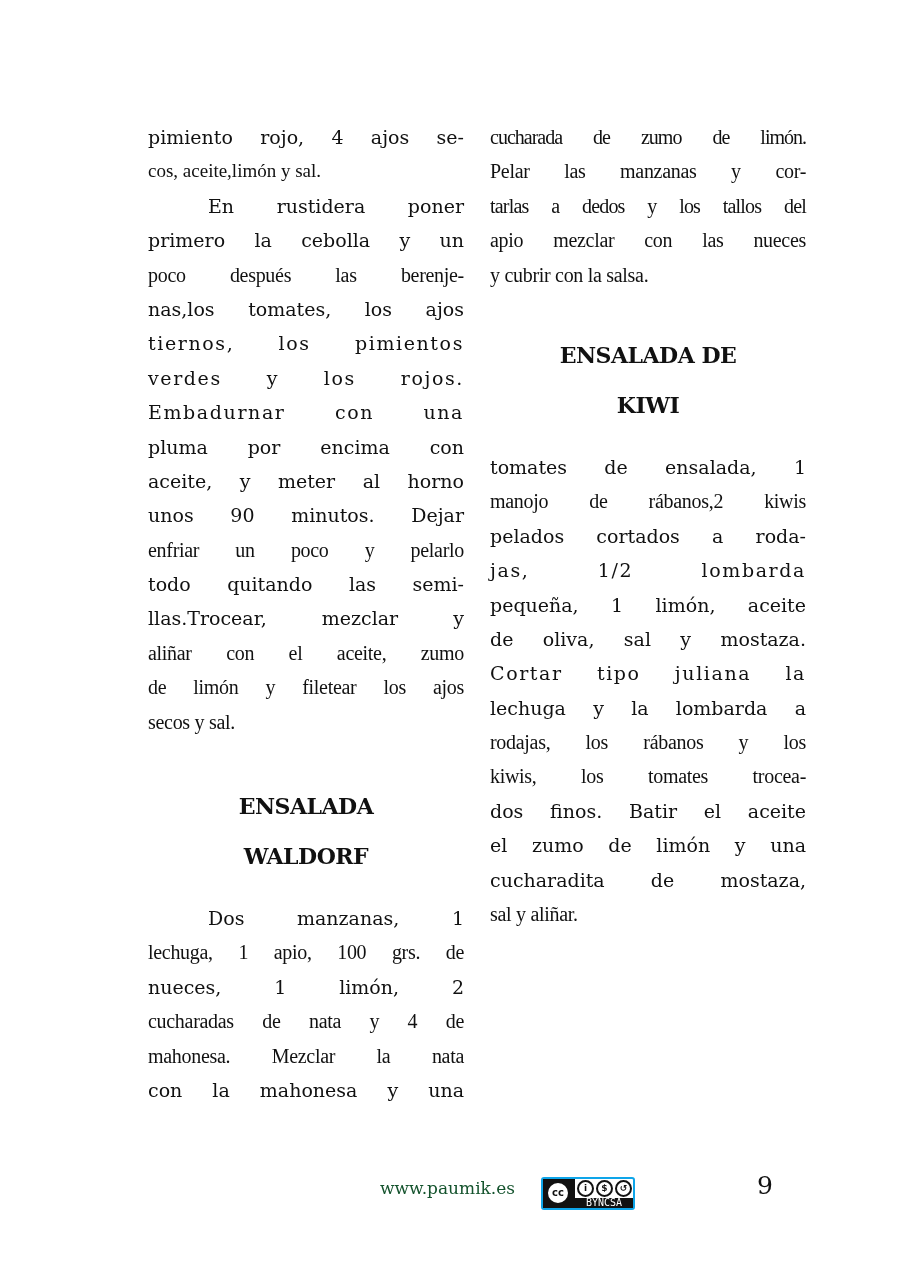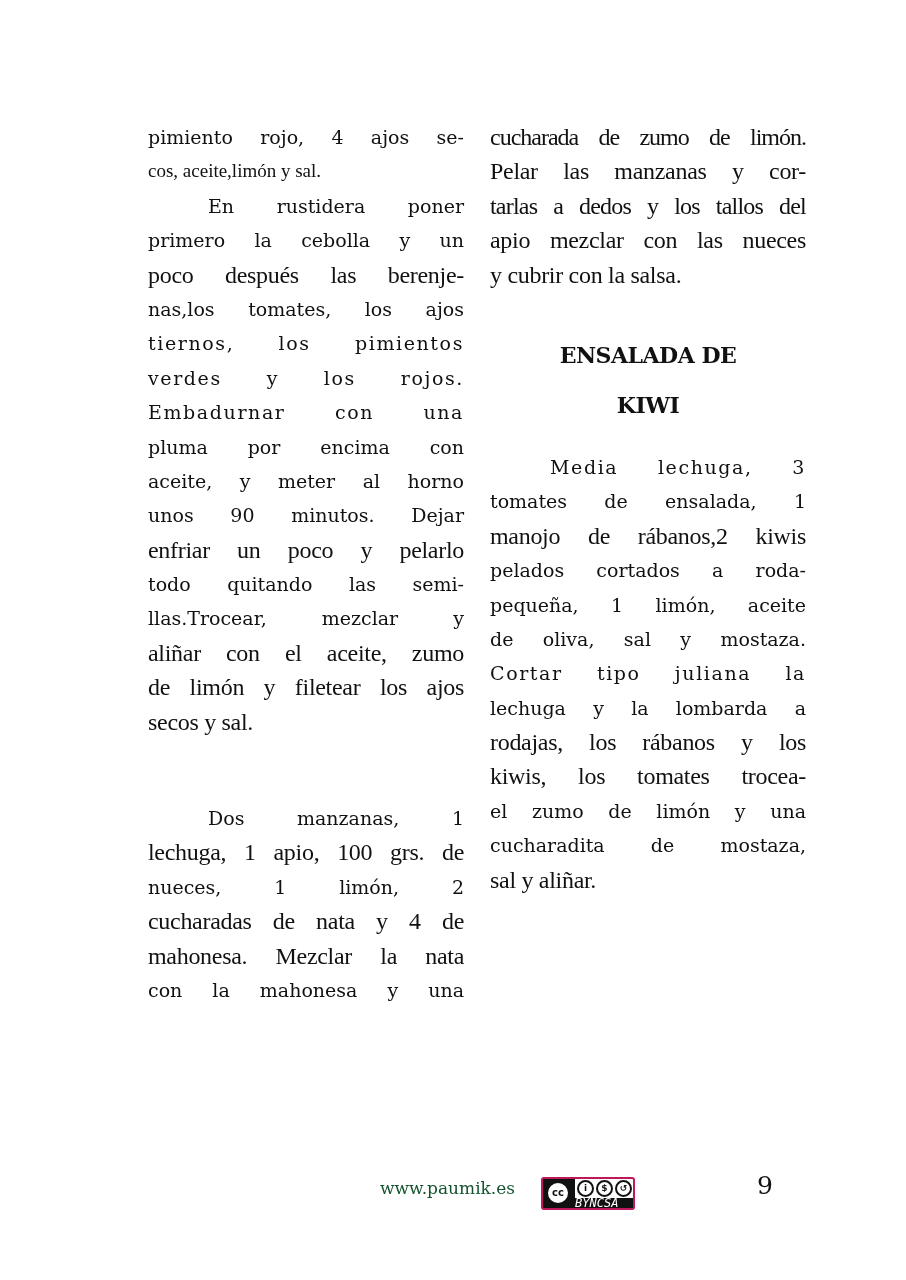--- a/index.html
+++ b/index.html
@@ -5,40 +5,40 @@
   html, body { margin:0; padding:0; background:#ffffff; }
   body { width:906px; height:1280px; position:relative; overflow:hidden;
          font-family:"DejaVu Serif", serif; color:#111; }
   .col { position:absolute; top:120px; width:316px; }
   .col.left { left:148px; }
   .col.right { left:490px; }
   .line { height:34.4px; line-height:34.4px; font-size:19px;
           text-align:justify; text-align-last:justify; white-space:nowrap; overflow:visible; }
   .line.last { text-align-last:left;font-family:Liberation Serif, serif; }
   .line.indent { padding-left:60px; }
-  .line.cond { font-family:"Liberation Serif", serif; font-size:24px; letter-spacing:-0.3px; }
+  .line.cond { font-family:"Liberation Serif", serif; font-size:20px; letter-spacing:-0.3px; }
   .line.wide { letter-spacing:1.6px; }
   .heading { font-family:"DejaVu Serif", serif; font-weight:bold; font-size:22px;
              text-align:center; line-height:50px; letter-spacing:-0.5px; }
   .footer-url { position:absolute; left:380px; top:1178px; font-family:"DejaVu Serif", serif;
                 font-size:17px; color:#14532d; }
   .cc-badge { position:absolute; left:541px; top:1177px; width:94px; height:33px;
-              background:#fff; border:2px solid #be185d; border-radius:3px; box-sizing:border-box; }
+              background:#fff; border:2px solid #0ea5e9; border-radius:3px; box-sizing:border-box; }
   .cc-left { position:absolute; left:0; top:0; width:32px; height:29px; background:#111; }
   .cc-circle { position:absolute; left:3px; top:2px; width:24px; height:24px; border-radius:50%;
                background:#fff; border:2px solid #111; box-sizing:border-box;
                font-family:"DejaVu Sans", sans-serif; font-weight:bold; font-size:10px;
                line-height:20px; text-align:center; color:#111; }
   .cc-icons { position:absolute; left:34px; top:1px; width:56px; height:18px; display:flex; gap:2px; }
   .cc-icon { width:17px; height:17px; border-radius:50%; border:2px solid #111; box-sizing:border-box;
              font-family:"DejaVu Sans", sans-serif; font-weight:bold; font-size:9px; line-height:13px;
              text-align:center; color:#111; }
   .cc-labels { position:absolute; left:32px; top:19px; right:0; height:10px; background:#111;
-               color:#fff; font-family:"DejaVu Sans Mono", monospace; font-size:12px; line-height:10px;
-               display:flex; justify-content:flex-start;font-style:italic; }
+               color:#fff; font-family:"DejaVu Sans Mono", monospace; font-size:10px; line-height:10px;
+               display:flex; justify-content:center; }
   .page-number { position:absolute; left:757px; top:1171px; font-family:"DejaVu Serif", serif;
                  font-size:25px; color:#111; }
 </style>
 </head>
 <body>
 
 <div class="col left">
   <div class="line">pimiento rojo, 4 ajos se-</div>
   <div class="line last">cos, aceite,limón y sal.</div>
 
@@ -53,20 +53,24 @@
   <div class="line">aceite, y meter al horno</div>
   <div class="line">unos 90 minutos. Dejar</div>
   <div class="line cond">enfriar un poco y pelarlo</div>
   <div class="line">todo quitando las semi-</div>
   <div class="line">llas.Trocear, mezclar y</div>
   <div class="line cond">aliñar con el aceite, zumo</div>
   <div class="line cond">de limón y filetear los ajos</div>
   <div class="line cond last">secos y sal.</div>
 
   <div style="height:42px"></div>
+  <div class="heading">
+    <div style="height:50px">ENSALADA</div>
+    <div style="height:50px">WALDORF</div>
+  </div>
   <div style="height:20px"></div>
 
   <div class="line indent">Dos manzanas, 1</div>
   <div class="line cond">lechuga, 1 apio, 100 grs. de</div>
   <div class="line">nueces, 1 limón, 2</div>
   <div class="line cond">cucharadas  de nata y 4 de</div>
   <div class="line cond">mahonesa. Mezclar la nata</div>
   <div class="line">con la mahonesa y una</div>
 </div>
 
@@ -77,30 +81,31 @@
   <div class="line cond">apio mezclar con las nueces</div>
   <div class="line cond last">y cubrir con la salsa.</div>
 
   <div style="height:38px"></div>
   <div class="heading">
     <div style="height:50px">ENSALADA DE</div>
     <div style="height:50px">KIWI</div>
   </div>
   <div style="height:20px"></div>
 
-  <div class="line indent wide">Media lechuga, 3</div>
   <div class="line">tomates de ensalada, 1</div>
   <div class="line cond">manojo de rábanos,2 kiwis</div>
   <div class="line">pelados cortados a roda-</div>
+  <div class="line wide">jas, 1/2 lombarda</div>
   <div class="line">pequeña, 1 limón, aceite</div>
   <div class="line">de oliva, sal y mostaza.</div>
   <div class="line wide">Cortar tipo juliana la</div>
   <div class="line">lechuga y la lombarda a</div>
   <div class="line cond">rodajas, los rábanos y los</div>
   <div class="line cond">kiwis, los tomates trocea-</div>
+  <div class="line">dos finos. Batir el aceite</div>
   <div class="line">el zumo de limón y una</div>
   <div class="line">cucharadita de mostaza,</div>
   <div class="line cond last">sal y aliñar.</div>
 </div>
 
 <div class="footer-url">www.paumik.es</div>
 
 <div class="cc-badge">
   <div class="cc-left">
     <div class="cc-circle">cc</div>

